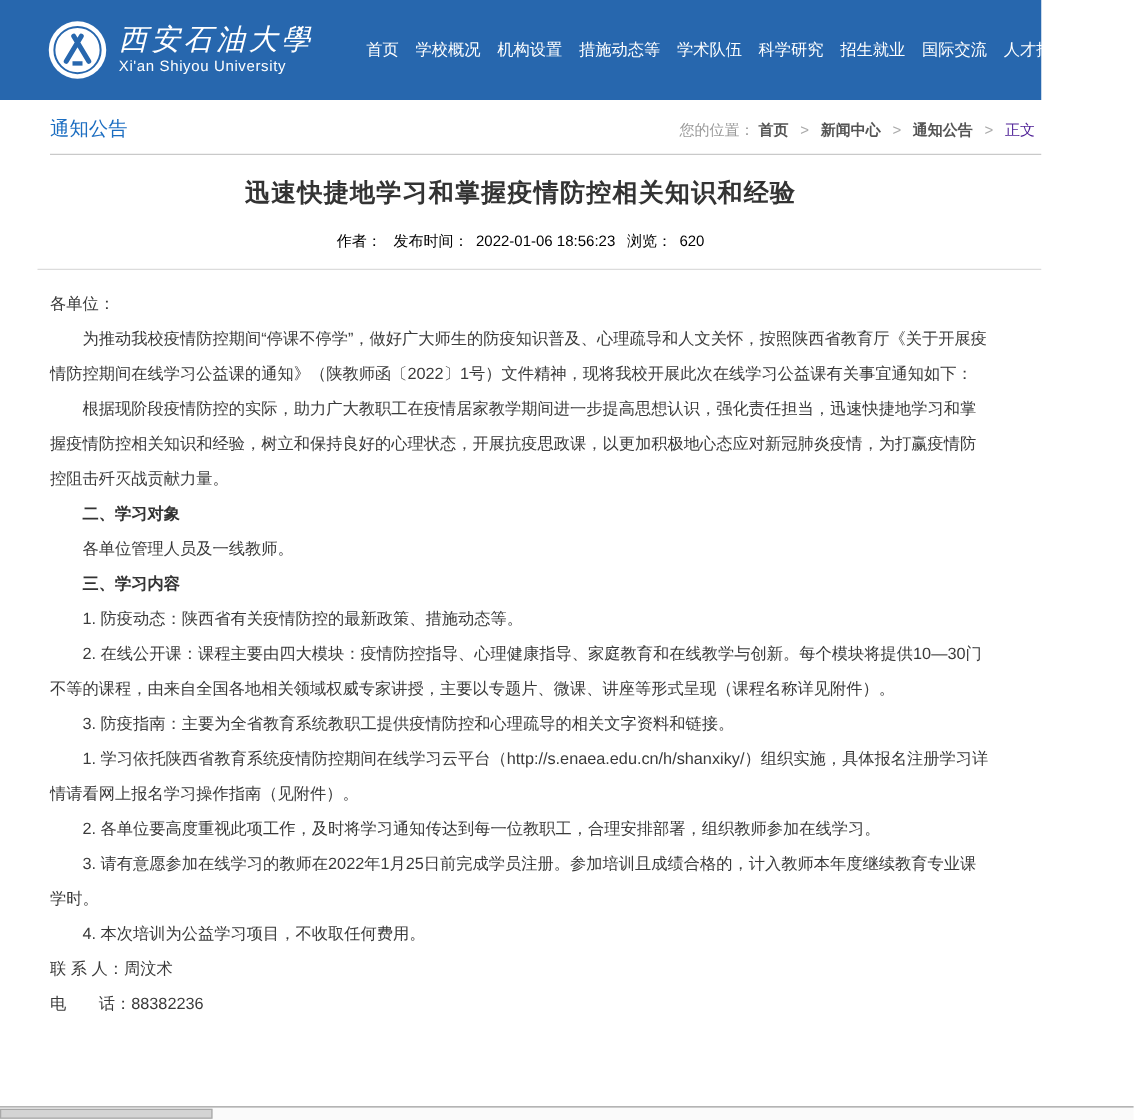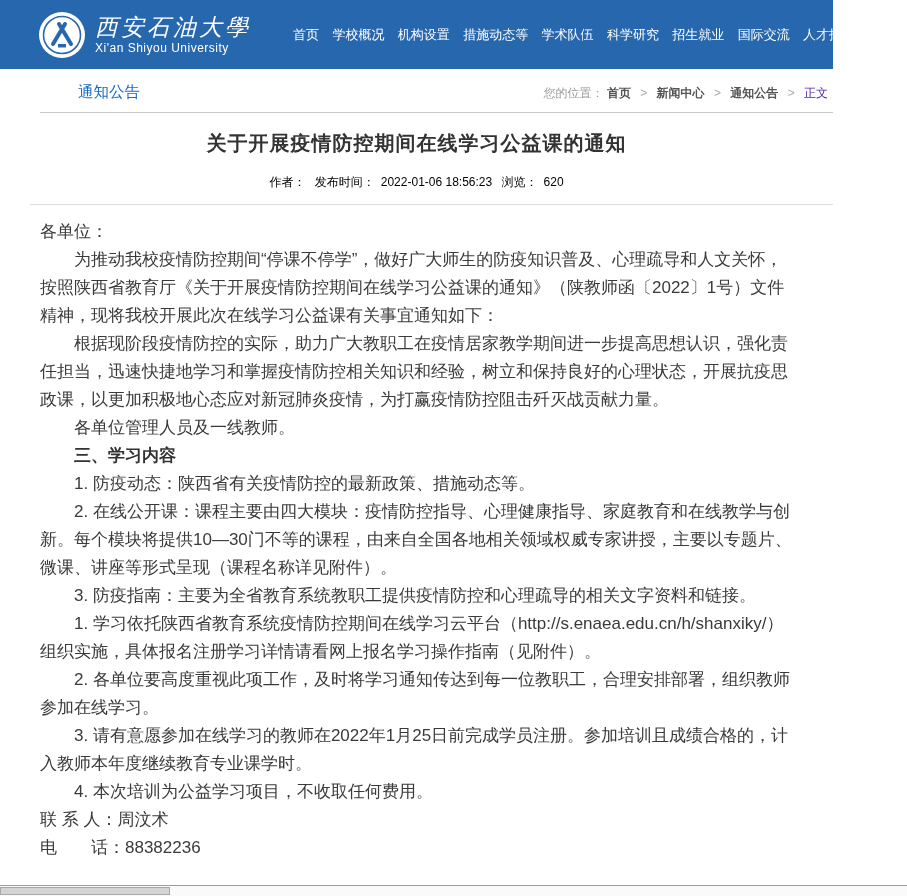--- a/index.html
+++ b/index.html
@@ -6,42 +6,41 @@
   html,body { margin:0; padding:0; background:#fff; }
   body {
     font-family:"Liberation Sans","DejaVu Sans",sans-serif;
     color:#333;
     width:907px; height:896px; overflow:hidden; position:relative;
   }
   .page { width:833px; background:#fff; }
 
   
   .topbar {
-    height:69px; background:#2767ae;
+    height:80px; background:#2767ae;
     display:flex; align-items:center;
   }
   .logo { display:flex; align-items:center; margin-left:38px; cursor:pointer; }
   .logo svg { display:block; }
   .logo-text { margin-left:9px; color:#fff; }
   .logo-zh {
     font-family:"DejaVu Serif","Liberation Serif",serif;
     font-style:italic; font-size:23px; letter-spacing:3px; line-height:24px; white-space:nowrap;
   }
   .logo-en { font-size:12px; letter-spacing:0.5px; margin-top:2px; }
   .nav {
     display:flex; justify-content:space-between; align-items:center;
     margin-left:42px; width:562px; flex:none;
   }
   .nav a { color:#fff; font-size:13px; text-decoration:none; white-space:nowrap; }
 
   
   .breadcrumb-bar {
     display:flex; justify-content:space-between; align-items:flex-end;
     padding:13px 5px 9px 40px;
-    margin-left:38px;
   }
   .section-title { color:#1b6dc1; font-size:15.5px; cursor:pointer; }
   .crumbs { font-size:12px; color:#9a9a9a; padding-bottom:1px; }
   .crumbs .sep { margin:0 6px; color:#aaa; }
   .crumbs .crumb-link { color:#555; text-decoration:none; font-weight:bold; }
   .crumbs .crumb-current { color:#4c1d95; }
   .divider-1 { border:0; border-top:1px solid #c9c9c9; margin:0 0 0 40px; }
 
   
   .article-title {
@@ -50,21 +49,21 @@
   }
   .article-meta {
     text-align:center; font-size:12px; color:#000000; margin-top:17px;
   }
   .article-meta span { margin:0 3px; }
   .divider-2 { border:0; border-top:1px solid #dcdcdc; margin:13px 0 0 30px; }
 
   
   .article-body {
     padding:13px 40px 0 40px;
-    font-size:17px; line-height:28px; color:#3a3a3a;
+    font-size:13px; line-height:28px; color:#3a3a3a;
   }
   .article-body p { margin:0; white-space:pre-wrap; }
   .article-body p.indent { text-indent:2em; }
   .article-body p.heading { text-indent:2em; font-weight:bold; color:#333; }
 
   
   .hscrollbar {
     position:absolute; left:0; right:0; bottom:0; height:11px;
     background:#fafafa; border-top:1px solid #9d9d9d;
   }
@@ -114,33 +113,34 @@
       <span class="sep">&gt;</span>
       <a href="#" class="crumb-link">新闻中心</a>
       <span class="sep">&gt;</span>
       <a href="#" class="crumb-link">通知公告</a>
       <span class="sep">&gt;</span>
       <span class="crumb-current">正文</span>
     </div>
   </div>
   <hr class="divider-1">
 
-  <h1 class="article-title">关于开展疫情防控期间在线学习公益课的通知</h1>
+  <h1 class="article-title">迅速快捷地学习和掌握疫情防控相关知识和经验</h1>
 
   <div class="article-meta">
     <span>作者：</span>
     <span>发布时间：</span><span>2022-01-06 18:56:23</span>
     <span>浏览：</span><span>620</span>
   </div>
   <hr class="divider-2">
 
   <div class="article-body" id="article-body">
       <p class="plain">各单位：</p>
       <p class="indent">为推动我校疫情防控期间“停课不停学”，做好广大师生的防疫知识普及、心理疏导和人文关怀，按照陕西省教育厅《关于开展疫情防控期间在线学习公益课的通知》（陕教师函〔2022〕1号）文件精神，现将我校开展此次在线学习公益课有关事宜通知如下：</p>
       <p class="indent">根据现阶段疫情防控的实际，助力广大教职工在疫情居家教学期间进一步提高思想认识，强化责任担当，迅速快捷地学习和掌握疫情防控相关知识和经验，树立和保持良好的心理状态，开展抗疫思政课，以更加积极地心态应对新冠肺炎疫情，为打赢疫情防控阻击歼灭战贡献力量。</p>
+      <p class="heading">二、学习对象</p>
       <p class="indent">各单位管理人员及一线教师。</p>
       <p class="heading">三、学习内容</p>
       <p class="indent">1. 防疫动态：陕西省有关疫情防控的最新政策、措施动态等。</p>
       <p class="indent">2. 在线公开课：课程主要由四大模块：疫情防控指导、心理健康指导、家庭教育和在线教学与创新。每个模块将提供10—30门不等的课程，由来自全国各地相关领域权威专家讲授，主要以专题片、微课、讲座等形式呈现（课程名称详见附件）。</p>
       <p class="indent">3. 防疫指南：主要为全省教育系统教职工提供疫情防控和心理疏导的相关文字资料和链接。</p>
       <p class="indent">1. 学习依托陕西省教育系统疫情防控期间在线学习云平台（http://s.enaea.edu.cn/h/shanxiky/）组织实施，具体报名注册学习详情请看网上报名学习操作指南（见附件）。</p>
       <p class="indent">2. 各单位要高度重视此项工作，及时将学习通知传达到每一位教职工，合理安排部署，组织教师参加在线学习。</p>
       <p class="indent">3. 请有意愿参加在线学习的教师在2022年1月25日前完成学员注册。参加培训且成绩合格的，计入教师本年度继续教育专业课学时。</p>
       <p class="indent">4. 本次培训为公益学习项目，不收取任何费用。</p>
       <p class="plain">联 系 人：周汶术</p>

